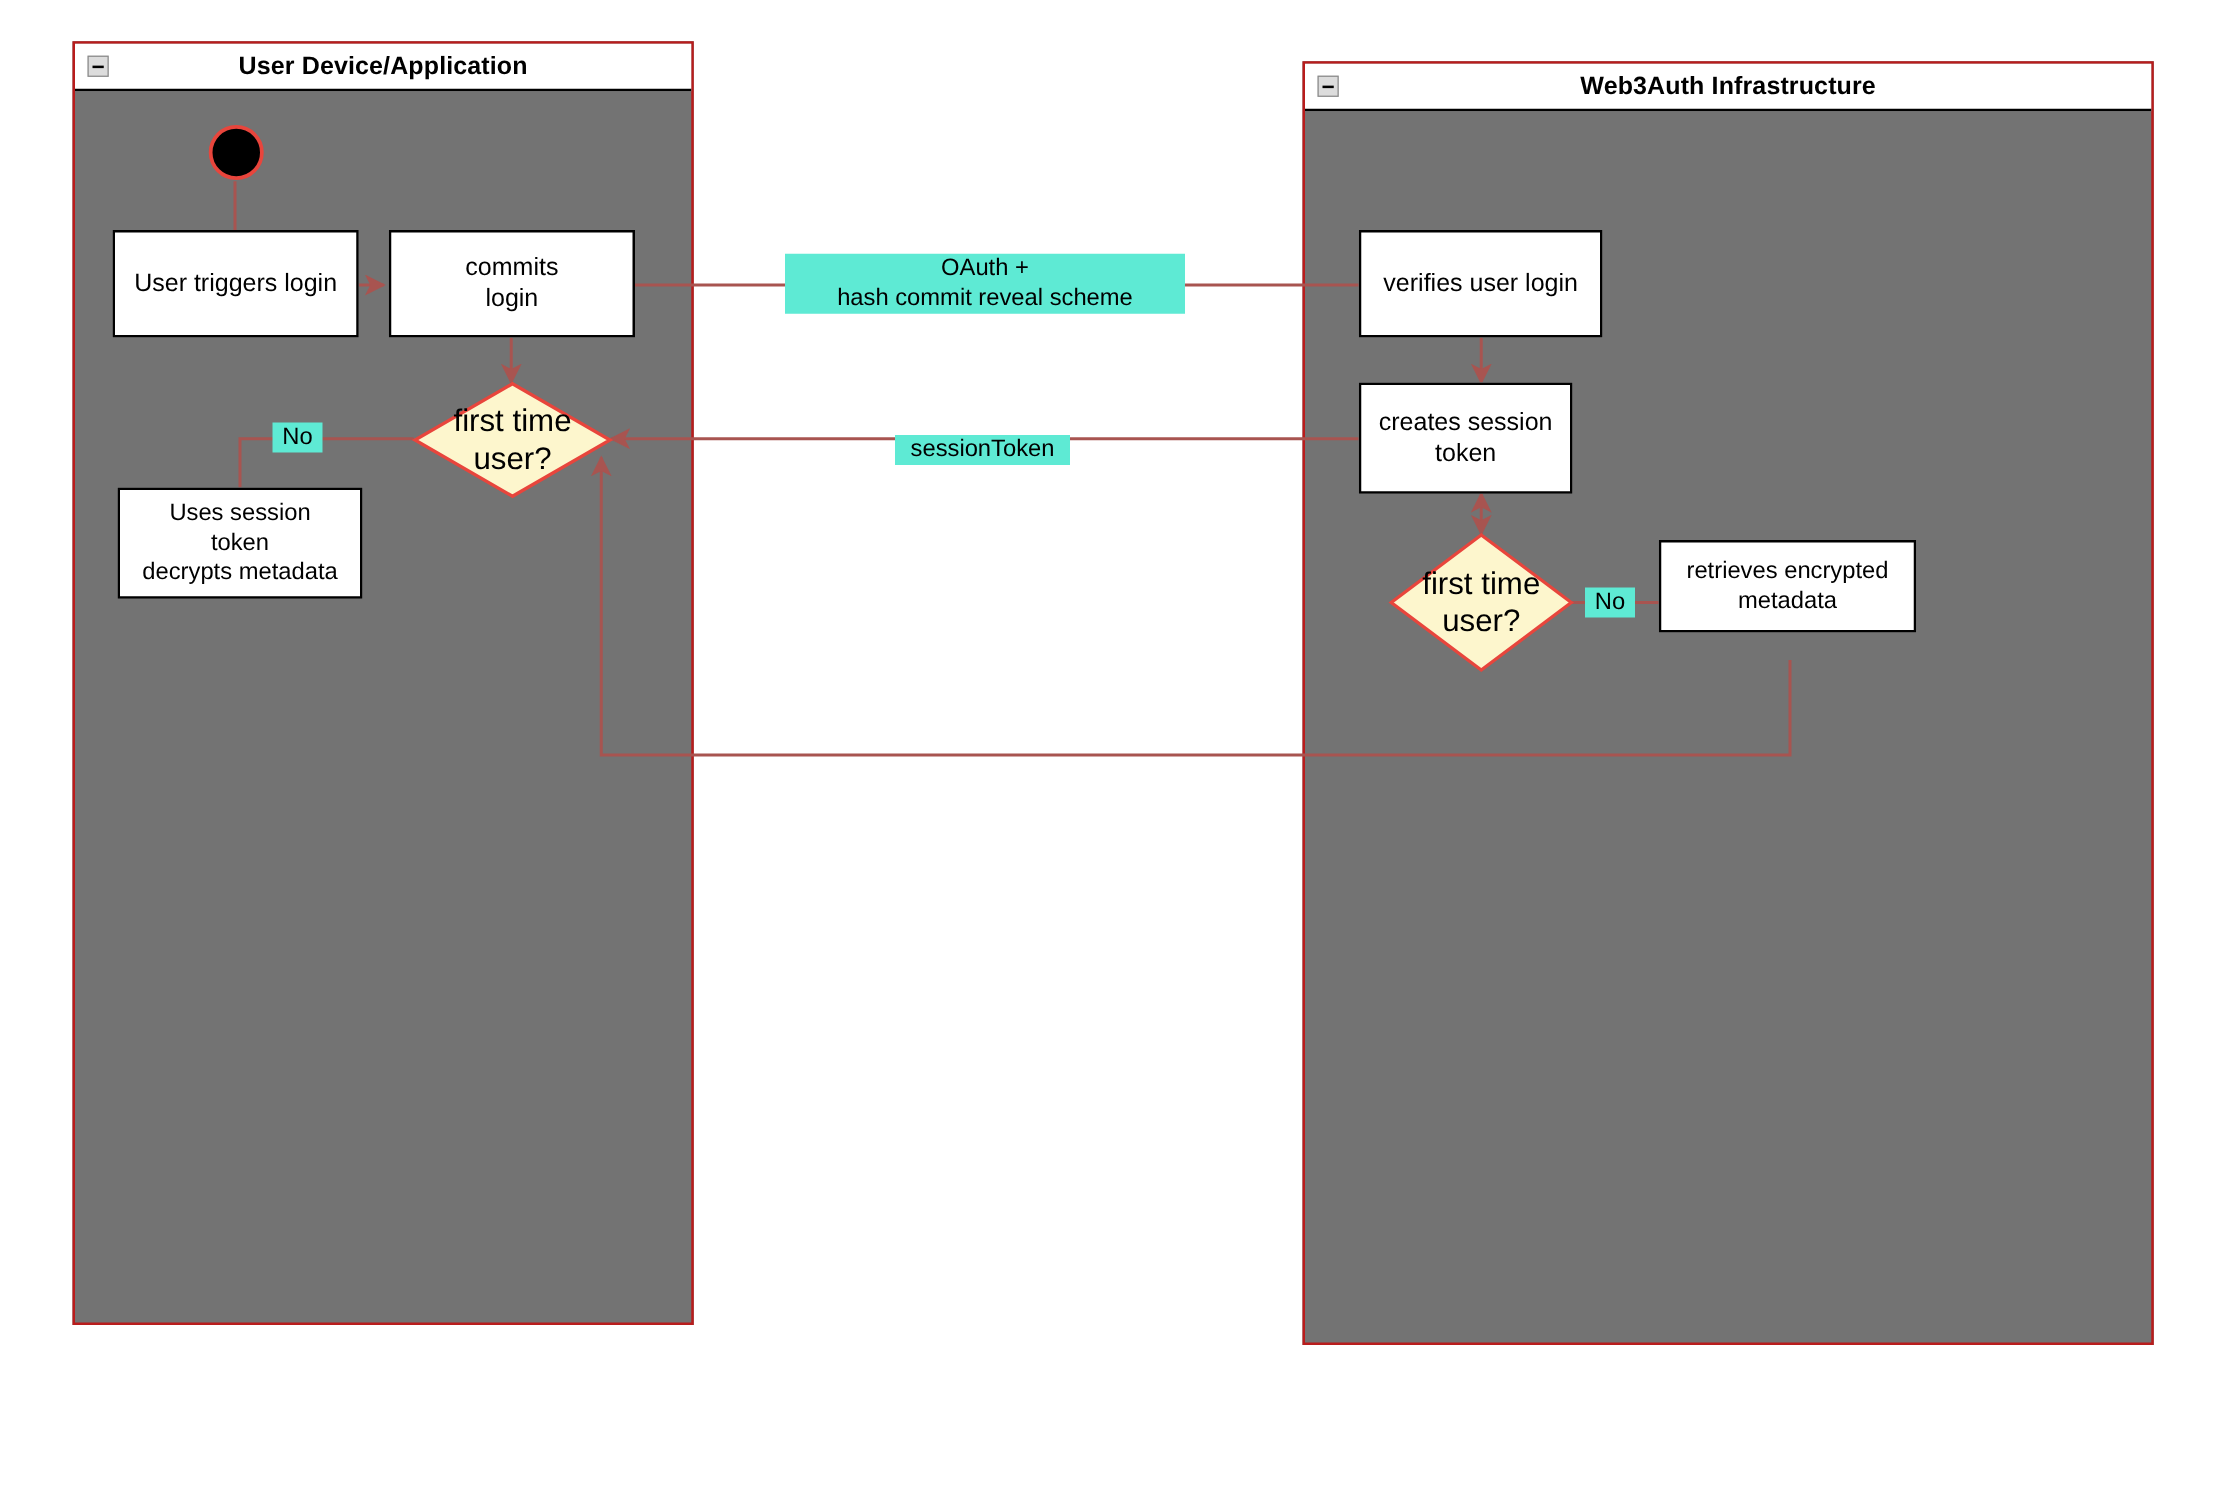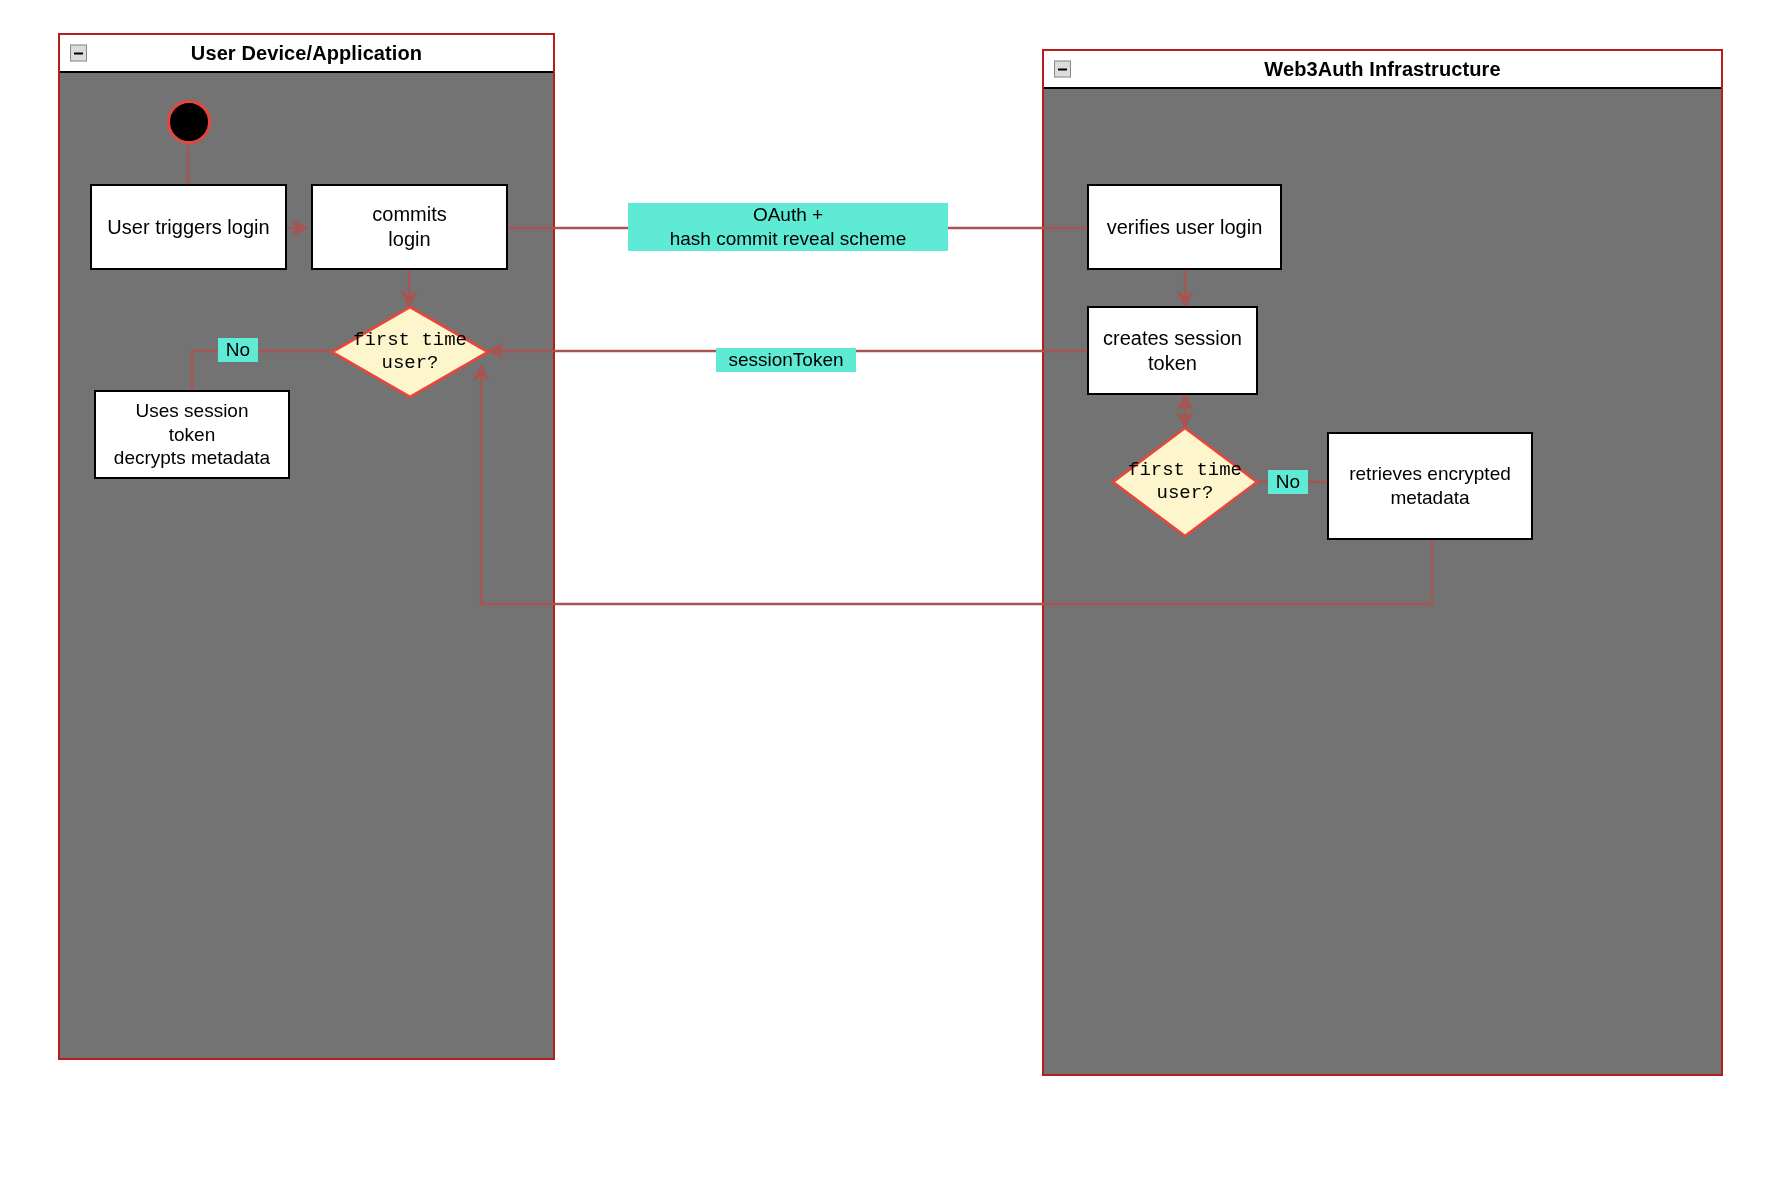--- a/index.html
+++ b/index.html
@@ -89,26 +89,25 @@
   }
   .diamond svg { display: block; overflow: visible; }
   .diamond-label {
     position: absolute;
     left: 0; top: 0;
     width: 100%; height: 100%;
     display: flex;
     align-items: center;
     justify-content: center;
     text-align: center;
-    font-size: 19px;
+    font-size: 25px;
     color: #000000;
     line-height: 1.2;
     white-space: pre-line;
     pointer-events: none;
-    font-family: Liberation Mono, monospace;
   }
 
   
   .edge-svg {
     position: absolute;
     left: 0; top: 0;
     width: 1780px; height: 1202px;
     pointer-events: none;
     overflow: visible;
   }
@@ -203,21 +202,21 @@
 token</div>
 
   <div class="diamond" style="left:1112px; top:427px; width:146px; height:110px;">
     <svg width="146" height="110" viewBox="0 0 146 110">
       <polygon points="73,1 145,55 73,109 1,55" fill="#fdf6cd" stroke="#e8453c" stroke-width="2.6"></polygon>
     </svg>
     <div class="diamond-label">first time
 user?</div>
   </div>
 
-  <div class="node" style="left:1327px; top:432px; width:206px; height:108px; font-size:19px;">retrieves encrypted
+  <div class="node" style="left:1327px; top:432px; width:206px; height:74px; font-size:19px;">retrieves encrypted
 metadata</div>
 
   <div class="edge-label" style="left:628px; top:203px; width:320px;">OAuth +
 hash commit reveal scheme</div>
 
   <div class="edge-label" style="left:716px; top:348px; width:140px;">sessionToken</div>
 
   <div class="edge-label" style="left:218px; top:338px; width:40px;">No</div>
 
   <div class="edge-label" style="left:1268px; top:470px; width:40px;">No</div>

